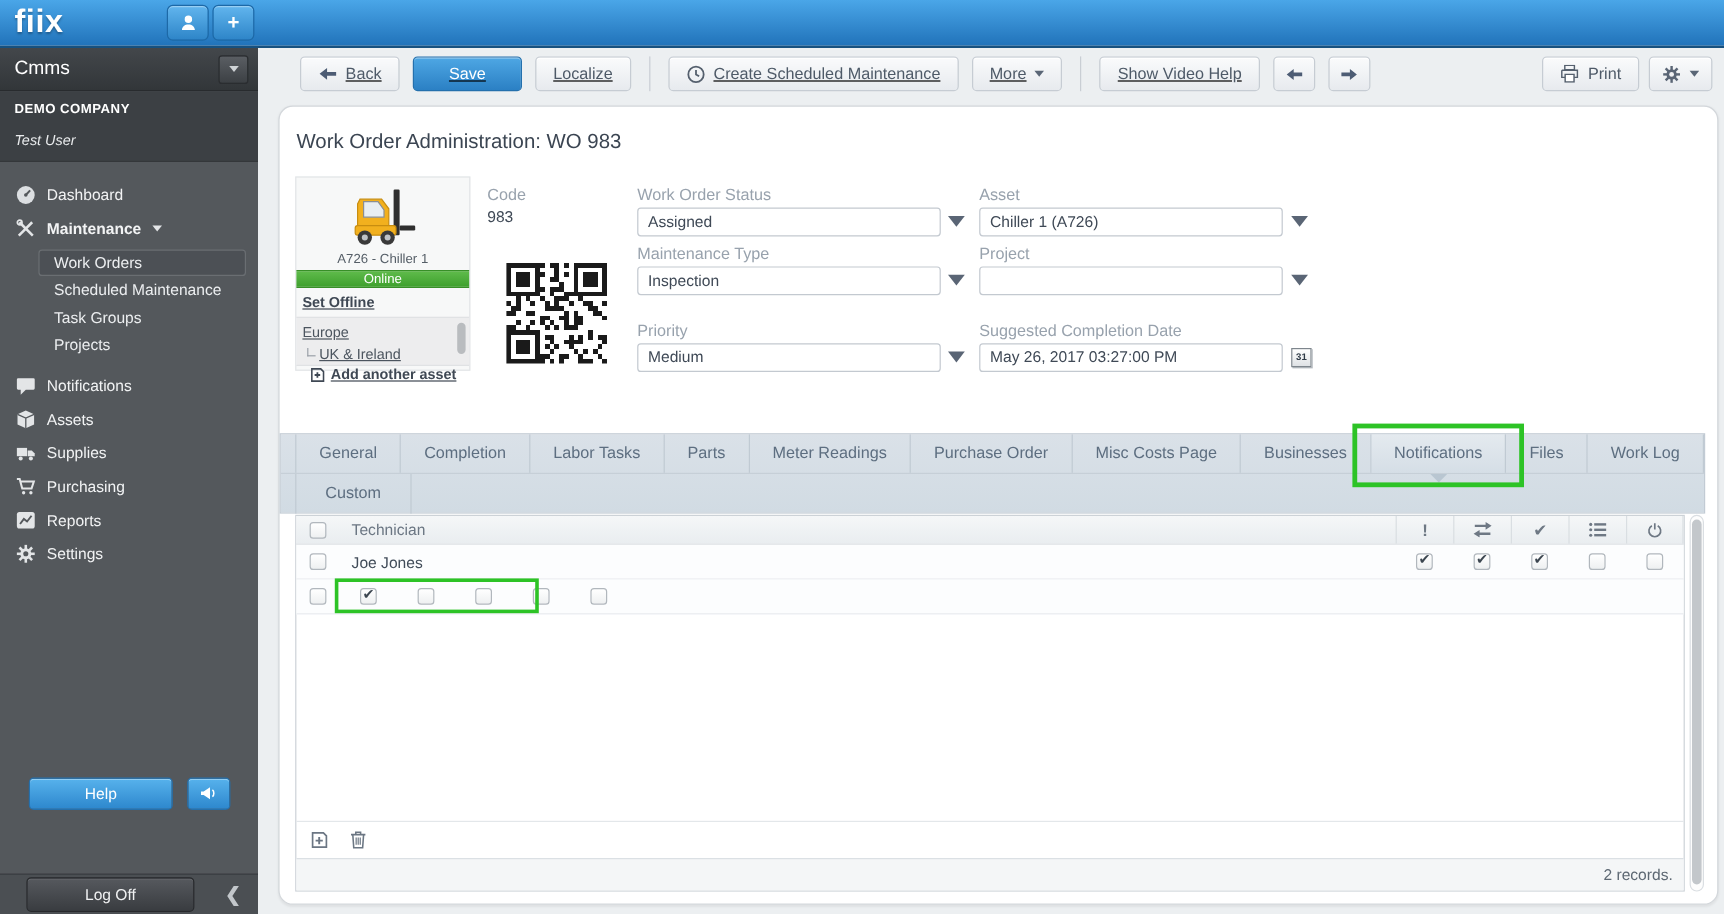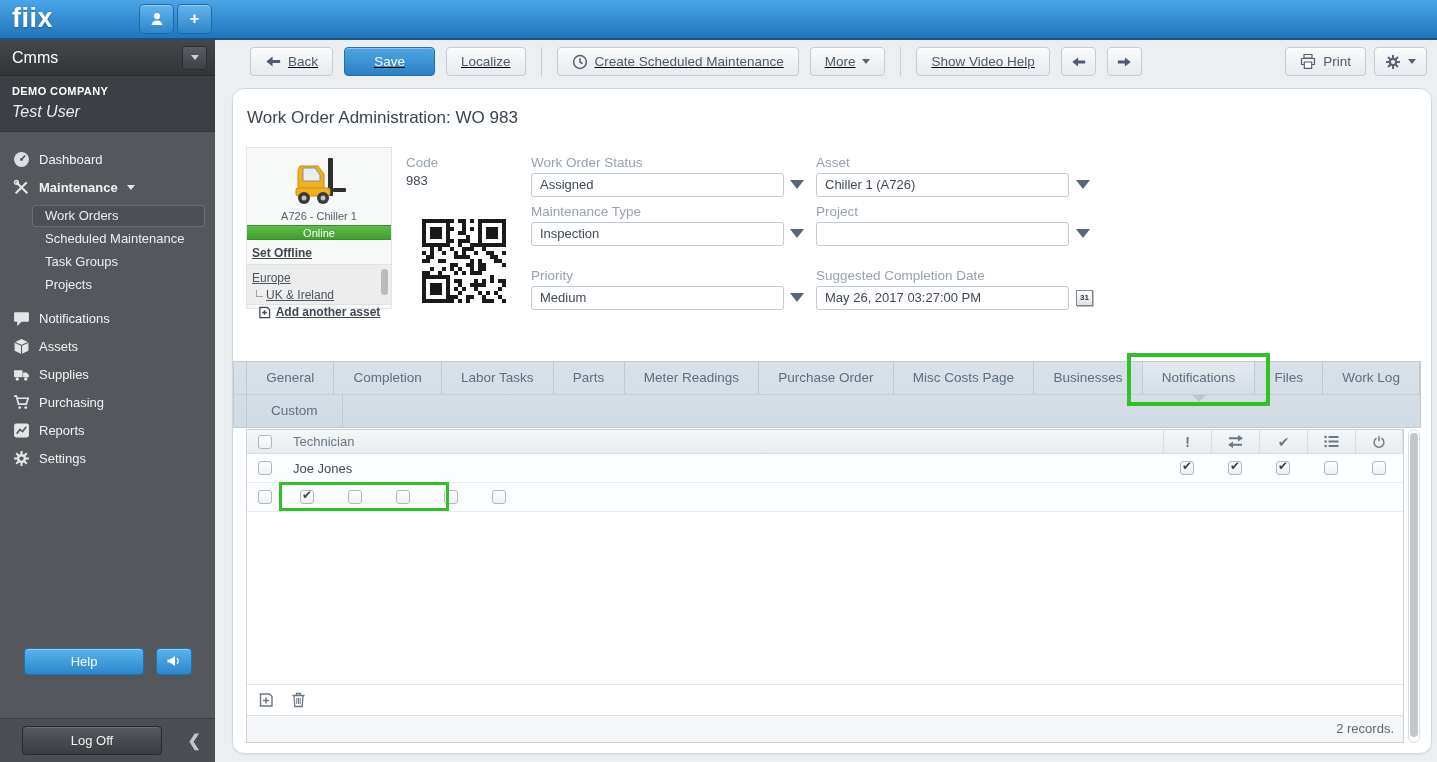--- a/index.html
+++ b/index.html
@@ -20,21 +20,21 @@
 
   
   .sidebar { position:absolute; top:40px; left:0; bottom:0; width:215px; background:#54585c; }
   .cmms-band { height:36px; background:linear-gradient(#43474b,#323639); border-bottom:1px solid #282b2e;
     display:flex; align-items:center; padding:0 8px 0 12px; }
   .cmms-band .name { color:#fff; font-size:16px; flex:1; }
   .cmms-dd { width:25px; height:24px; border-radius:3px; background:linear-gradient(#5a5e63,#3c4044);
     border:1px solid #2a2d30; display:flex; align-items:center; justify-content:center; cursor:pointer; }
   .company { padding:9px 12px 10px; background:#3c4044; border-bottom:1px solid #34373a; }
   .company .co { color:#fff; font-size:11px; font-weight:bold; letter-spacing:.4px; }
-  .company .usr { color:#e9ebed; font-size:16px; font-style:italic; margin-top:6px; }
+  .company .usr { color:#e9ebed; font-size:12px; font-style:italic; margin-top:13px; }
   .nav { padding-top:13px; }
   .nav-item { height:28px; display:flex; align-items:center; padding-left:13px; gap:9px;
     color:#f2f3f4; font-size:13px; cursor:pointer; }
   .nav-item .ic { width:17px; height:17px; flex:0 0 17px; display:flex; align-items:center; }
   .nav-item.bold { font-weight:bold; }
   .subnav { margin:4px 0 8px; }
   .sub-item { margin:0 10px 1px 32px; padding-left:12px; height:22px; line-height:20px;
     color:#eceef0; font-size:13px; border:1px solid transparent; border-radius:3px; cursor:pointer; }
   .sub-item.active { background:#4c5055; border-color:#6a6e72; }
   .purchase-wrap { margin:14px 0 0; padding:0 10px 14px; border-bottom:1px solid #45484c; }
@@ -42,21 +42,21 @@
     background:linear-gradient(#fdfdfd,#e7e8ea); cursor:pointer; }
   .purchase-btn .lbl { flex:1; text-align:center; line-height:29px; font-size:13px; color:#8a9097; }
   .purchase-btn .dd { width:28px; border-left:1px solid #b9bec3; display:flex; align-items:center;
     justify-content:center; }
   .help-row { position:absolute; left:0; right:0; bottom:80px; height:42px; display:flex;
     align-items:center; padding:0 12px 0 24px; }
   .btn-blue { background:linear-gradient(#57b2ec,#2d87cd); border:1px solid #2470ad; border-radius:4px;
     color:#fff; font-size:13px; box-shadow:inset 0 1px 0 rgba(255,255,255,.35); cursor:pointer; }
   .help-btn { width:120px; height:27px; line-height:25px; text-align:center; }
   .mega-btn { width:36px; height:27px; margin-left:12px; display:flex; align-items:center; justify-content:center; }
-  .bottom-band { position:absolute; left:0; right:0; bottom:0; height:44px; background:#4b4f53;
+  .bottom-band { position:absolute; left:0; right:0; bottom:0; height:34px; background:#4b4f53;
     border-top:1px solid #3a3d41; display:flex; align-items:center; }
   .logoff-btn { margin-left:22px; width:140px; height:29px; border-radius:4px;
     background:linear-gradient(#56595e,#393c40); border:1px solid #27292c; color:#f0f1f2; font-size:13px;
     text-align:center; line-height:27px; cursor:pointer; box-shadow:inset 0 1px 0 rgba(255,255,255,.12); }
   .collapse { margin-left:auto; margin-right:14px; color:#c3c7cb; font-size:16px; font-weight:bold; cursor:pointer; }
 
   
   .toolbar { position:absolute; left:250px; top:47px; display:flex; align-items:center; gap:11px;text-decoration:underline; }
   .toolbar-right { position:absolute; right:10px; top:47px; display:flex; align-items:center; gap:8px; }
   .btn { height:29px; padding:0 14px; border:1px solid #c6ccd3; border-radius:4px;

